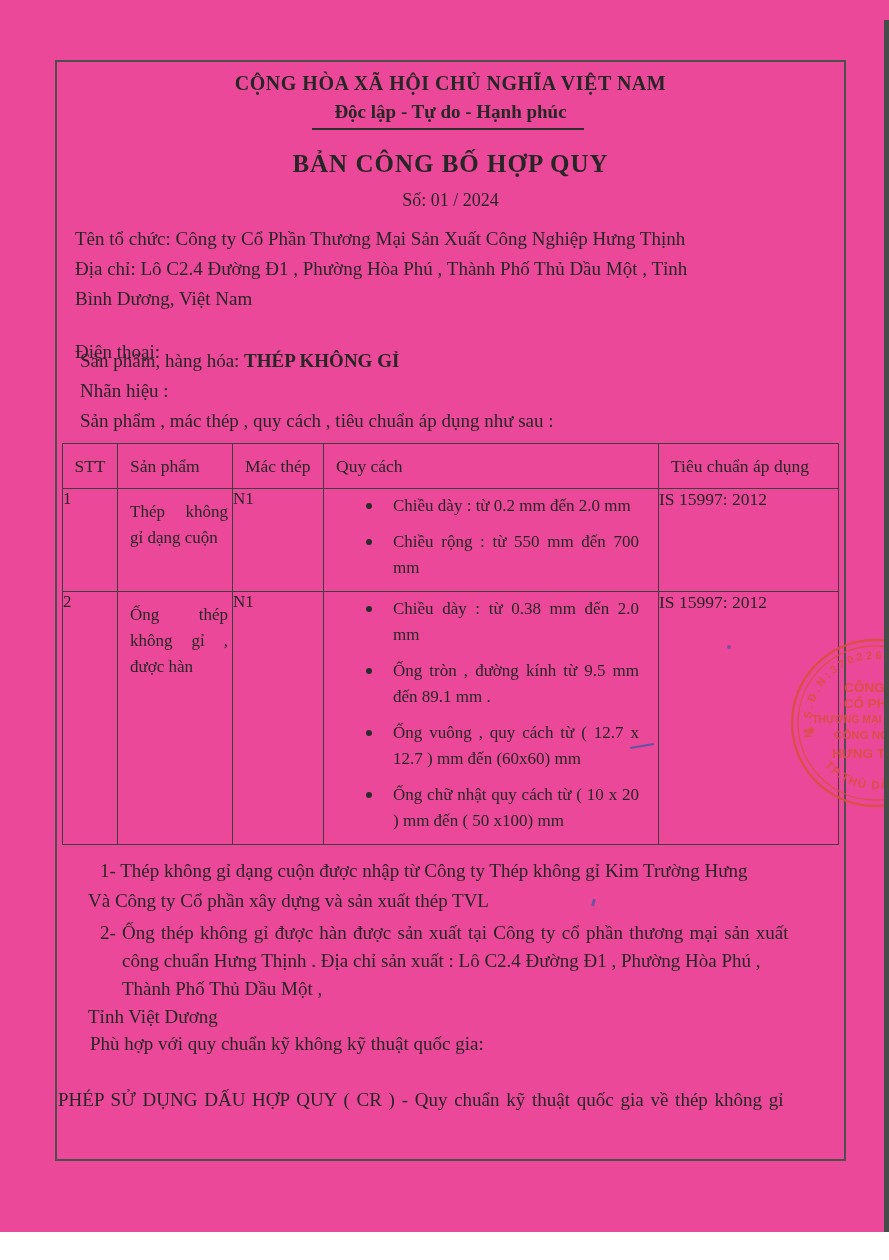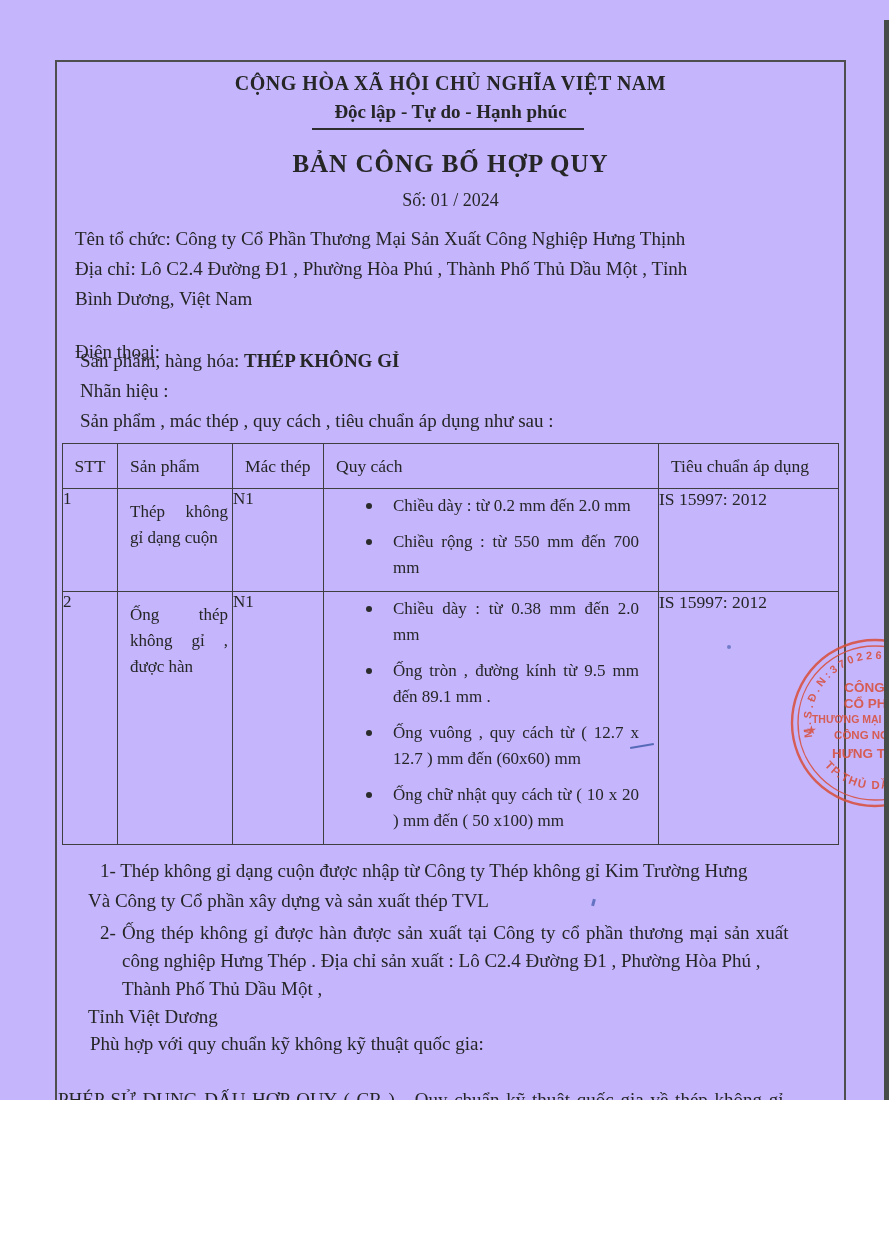--- a/index.html
+++ b/index.html
@@ -1,19 +1,19 @@
 <!DOCTYPE html>
 <html><head>
 <meta charset="utf-8">
 <style>
   html,body{margin:0;padding:0;}
   body{width:889px;height:1260px;overflow:hidden;background:#ffffff;}
   .page{
-    position:relative;width:889px;height:1100px;overflow:hidden;
-    background:#c4b5fd;
+    position:relative;width:889px;height:1232px;overflow:hidden;
+    background:#ec4899;
     font-family:"Liberation Serif","DejaVu Serif",serif;
     color:#262626;
   }
   .border-box{
     position:absolute;left:55px;top:60px;width:787px;height:1097px;
     border:2px solid #4e4e4e;background:transparent;
   }
   .abs{position:absolute;}
   .centered{left:55px;width:791px;text-align:center;}
   .nat-line1{top:72px;font-size:20px;font-weight:bold;letter-spacing:.5px;}
@@ -166,21 +166,21 @@
             </div>
       </td>
       <td class="cell-tc">IS 15997: 2012</td>
     </tr>
   </tbody>
     </table>
 
   <div class="abs note n1">1-  Thép không gỉ dạng cuộn được nhập từ Công ty Thép không gỉ Kim Trường Hưng</div>
   <div class="abs note n2">Và Công ty Cổ phần xây dựng và sản xuất thép TVL</div>
   <div class="abs note n3">2-  Ống thép không gỉ được hàn được sản xuất tại Công ty cổ phần thương mại sản xuất</div>
-  <div class="abs note n4">công nghiệp Hưng Thép . Địa chỉ sản xuất : Lô C2.4 Đường Đ1 , Phường Hòa Phú ,</div>
+  <div class="abs note n4">công chuẩn Hưng Thịnh . Địa chỉ sản xuất : Lô C2.4 Đường Đ1 , Phường Hòa Phú ,</div>
   <div class="abs note n5">Thành Phố Thủ Dầu Một ,</div>
   <div class="abs note n6">Tỉnh Việt Dương</div>
   <div class="abs note n7">Phù hợp với quy chuẩn kỹ không kỹ thuật quốc gia:</div>
   <div class="abs note n9">PHÉP SỬ DỤNG DẤU HỢP QUY ( CR ) -  Quy chuẩn kỹ thuật quốc gia về thép không gỉ</div>
 
   <svg class="stamp" viewBox="0 0 210 200" xmlns="http://www.w3.org/2000/svg">
     <defs>
       <path id="arcTop" d="M 37 122 A 64 64 0 1 1 159 95" fill="none"></path>
       <path id="arcBottom" d="M 43 135.6 A 66 66 0 0 0 147 135.6" fill="none"></path>
     </defs>

